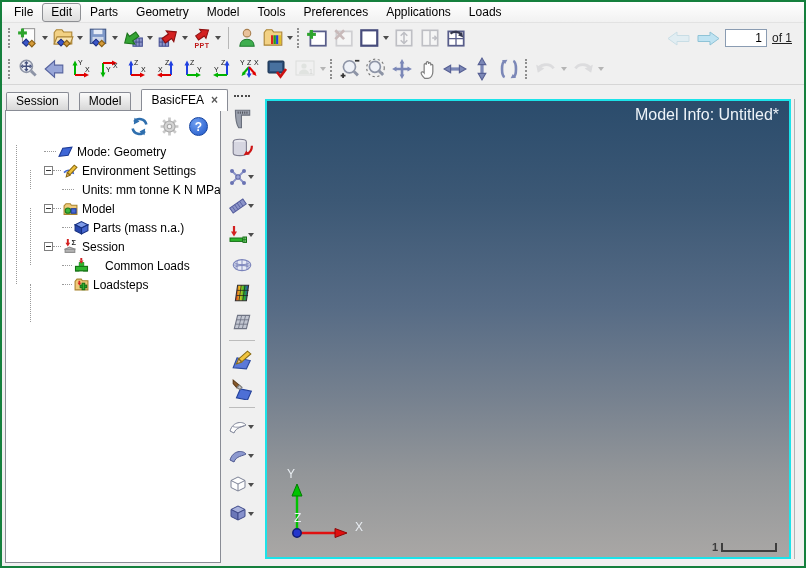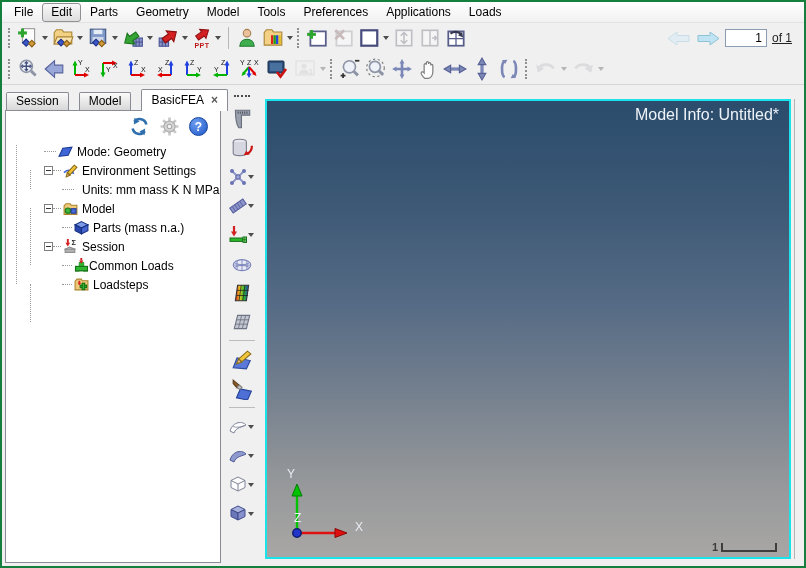--- a/index.html
+++ b/index.html
@@ -490,21 +490,21 @@
                 <polygon points="10.5,10.5 9.5,6.5 6.5,9" fill="#3e66d6"></polygon>
               <path d="M4 9l6.5-7 2.5 2L6.5 11z" fill="#f0c23c" stroke="#8a6a10"></path>
                 <path d="M4 9l-1 4 3.5-1.5z" fill="#e3b08a" stroke="#8a6a10"></path>
             </svg>
             <span class="label">Environment Settings</span>
           </div>
 
           <div class="tree-row">
             <span class="sp24"></span>
               <span class="dash w12"></span>
-            <span class="label" style="margin-left:8px">Units: mm mass K N MPa</span>
+            <span class="label" style="margin-left:8px">Units: mm tonne K N MPa</span>
           </div>
 
           <div class="tree-row">
             <span class="sp6"></span>
               <span class="twisty"></span>
               <span class="dash w8"></span>
             <svg class="ticon" width="15" height="15" viewBox="0 0 14 14">
               <path d="M1 4.5l1.8-2h4l1 1.5H13v8.5H1z" fill="#f0ca7a" stroke="#a8842e"></path>
               <circle cx="4.6" cy="9" r="2.5" fill="#3db53d" stroke="#1b7a1b"></circle>
               <rect x="7.6" y="7.2" width="4.6" height="4.2" fill="#4668d8" stroke="#1c3a96"></rect>
@@ -542,21 +542,21 @@
           <div class="tree-row">
             <span class="sp24"></span>
               <span class="dash w10"></span>
             <svg class="ticon" width="15" height="15" viewBox="0 0 14 14">
               <path d="M5 4.5h4v3.5h3.5v4H9v-3.5H5z M5 4.5v3.5H1.5v4H5" fill="#2fb52f" stroke="#157015"></path>
               <rect x="4.8" y="4.3" width="4.4" height="7.9" fill="#2fb52f"></rect>
                 <rect x="1.4" y="7.8" width="11.2" height="4.2" fill="#2fb52f" stroke="#157015"></rect>
               <path d="M6.8 0v2.4" stroke="#d32020" stroke-width="1.8"></path>
                 <polygon points="6.8,5.4 4.8,2.4 8.8,2.4" fill="#d32020"></polygon>
             </svg>
-            <span class="label" style="margin-left:0">Common Loads</span>
+            <span class="label" style="margin-left:16px">Common Loads</span>
           </div>
 
           <div class="tree-row">
             <span class="sp24"></span>
               <span class="dash w10"></span>
             <svg class="ticon" width="15" height="15" viewBox="0 0 14 14">
               <path d="M1 4l1.8-2h4l1 1.5H13V12H1z" fill="#f0ca7a" stroke="#a8842e"></path>
               <rect x="5.8" y="7.6" width="6" height="2.4" fill="#2fb52f" stroke="#157015"></rect>
                 <rect x="7.6" y="5.8" width="2.4" height="6" fill="#2fb52f" stroke="#157015"></rect>
               <path d="M5 3.5v2" stroke="#d32020" stroke-width="1.6"></path>

